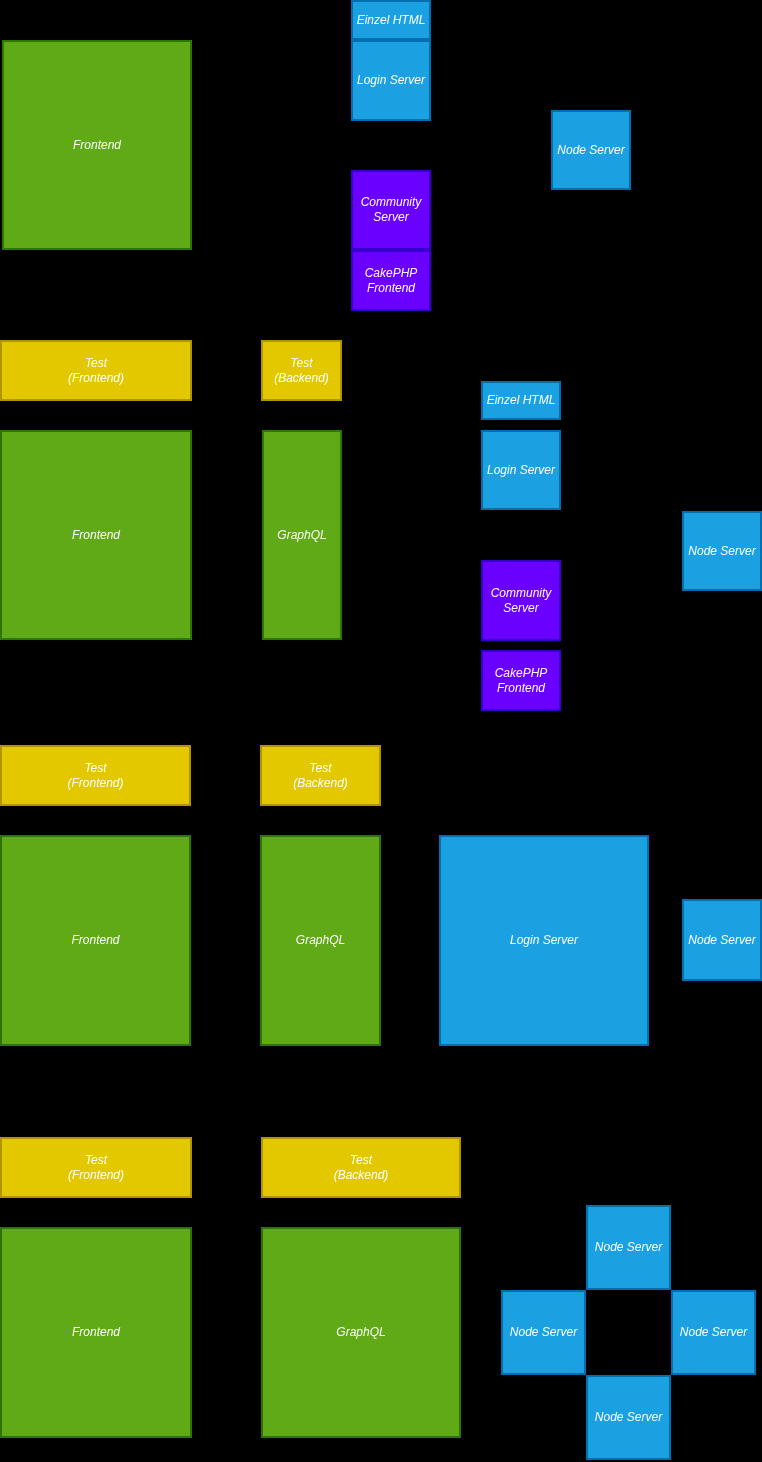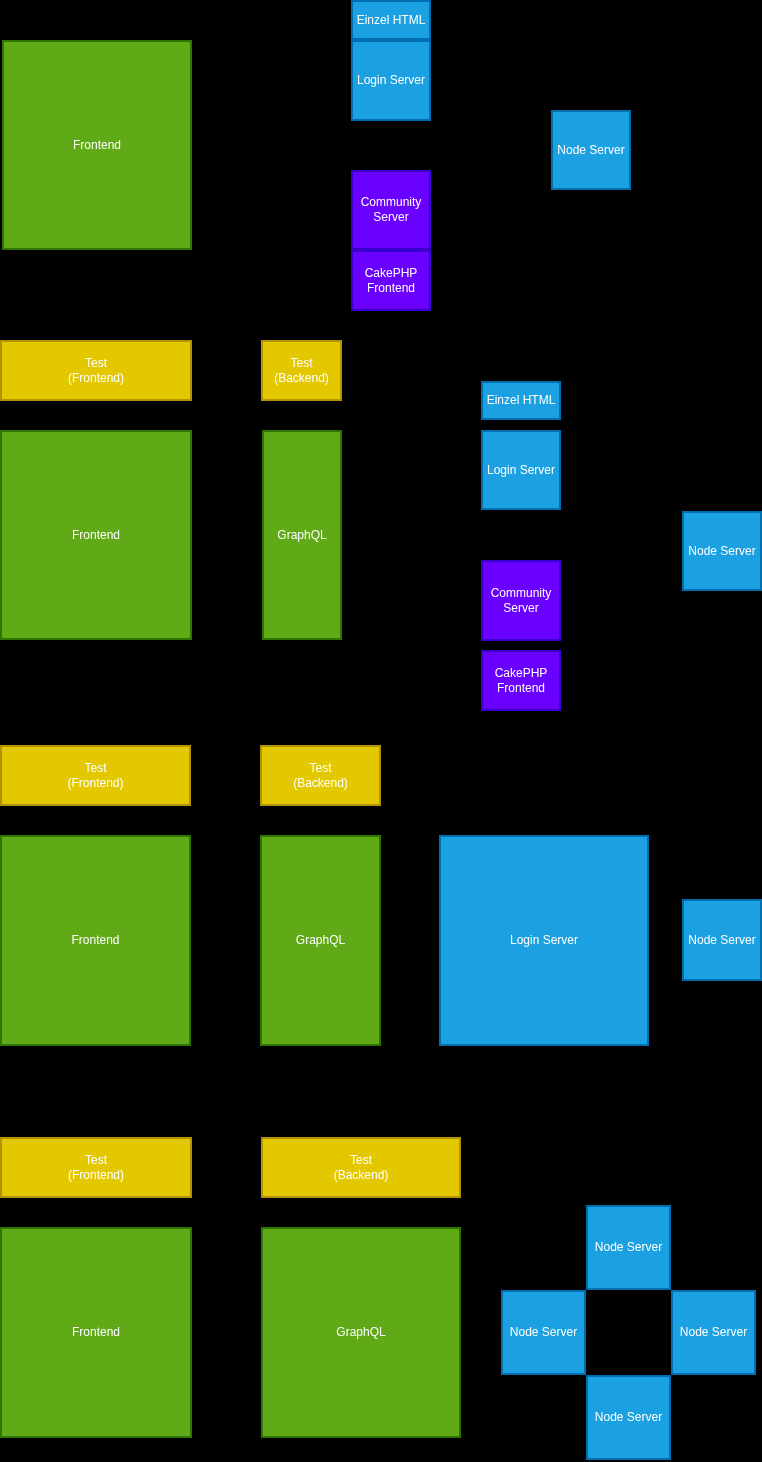--- a/index.html
+++ b/index.html
@@ -16,20 +16,21 @@
     font-family: "Liberation Sans", sans-serif;
   }
   .node {
     position: absolute;
     box-sizing: border-box;
     border: 2px solid transparent;
     display: flex;
     align-items: center;
     justify-content: center;
     text-align: center;
+    font-style: italic;
   }
   .node-label {
     color: #ffffff;
     font-size: 12px;
     line-height: 15px;
     white-space: pre-line;
     pointer-events: none;
   }
 </style>
 </head>

